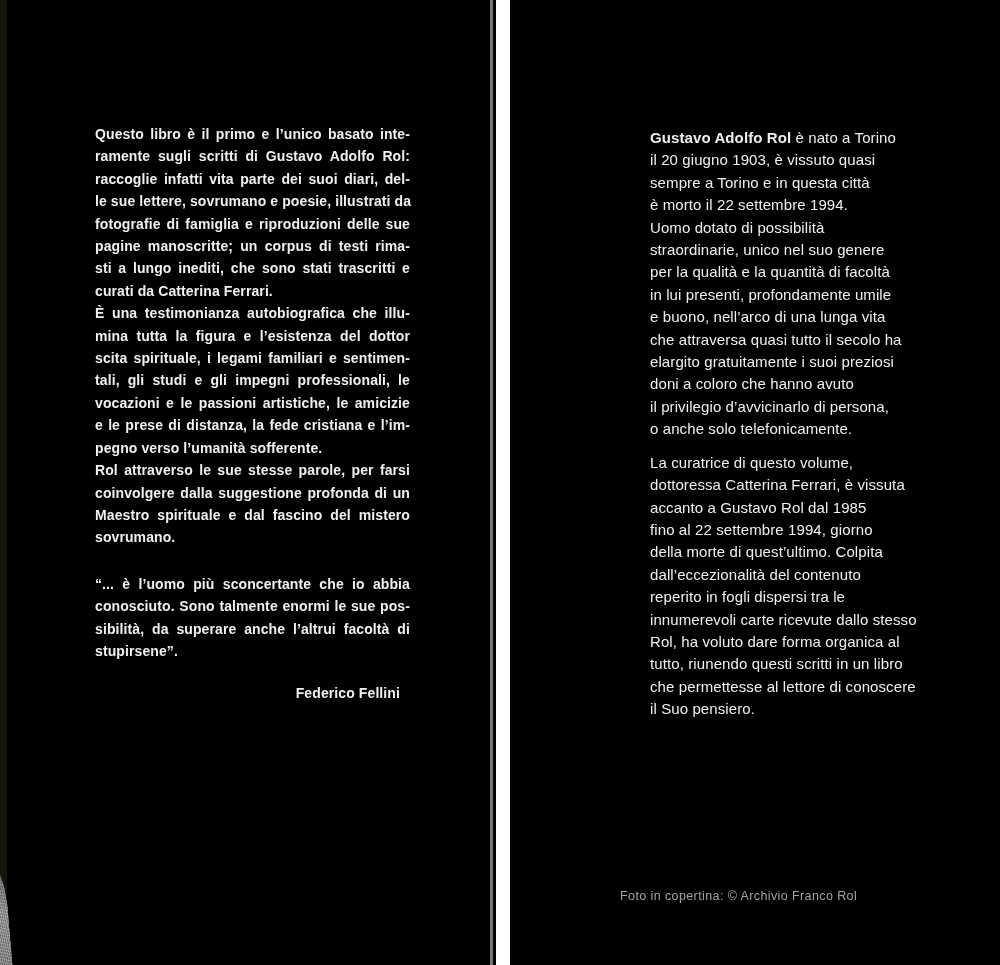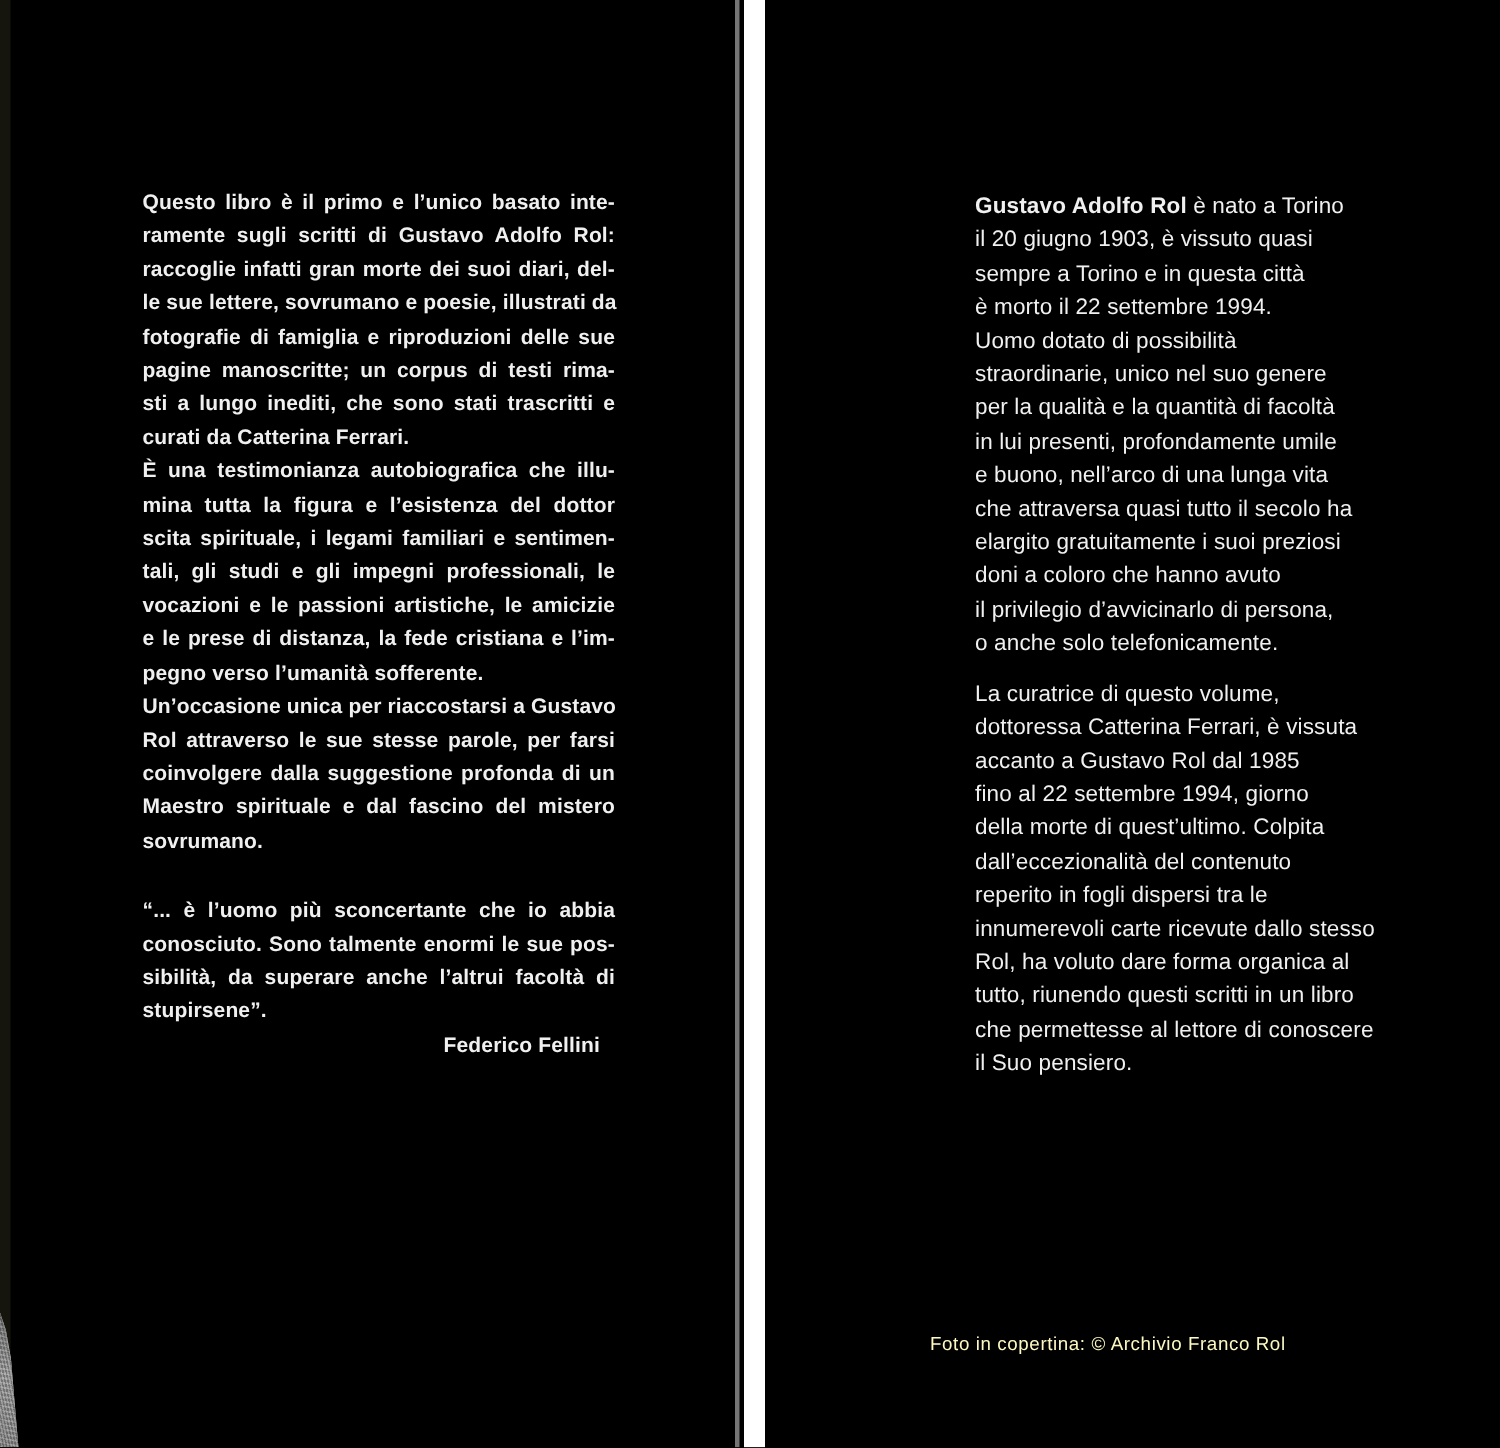--- a/index.html
+++ b/index.html
@@ -23,21 +23,21 @@
   .spine-line{position:absolute;left:490px;top:0;width:3px;height:965px;}
   .gutter{position:absolute;left:496px;top:0;width:14px;height:965px;}
   
   .left-text{
     position:absolute;left:95px;top:123px;width:315px;
     font-size:14px;font-weight:700;line-height:22.4px;letter-spacing:0.1px;
   }
   .jl{text-align:justify;text-align-last:justify;white-space:nowrap;}
   .jl.last{text-align-last:left;}
   .quote{margin-top:24px;}
-  .attribution{text-align:right;line-height:22.4px;padding-right:10px;font-style:normal;font-weight:700;}
+  .attribution{text-align:right;line-height:22.4px;padding-right:10px;font-style:normal;font-weight:700;margin-top:20px;}
   
   .right-text{
     position:absolute;left:650px;top:127px;width:292px;
     font-size:15px;font-weight:400;line-height:22.4px;letter-spacing:0.1px;
   }
   .rlines{white-space:pre-line;display:block;}
   .rpara2{margin-top:11px;}
   .bold-lead{font-weight:700;}
   .credit{
     position:absolute;left:620px;top:889px;
@@ -48,38 +48,37 @@
 <body>
 
 <div class="canvas" style="background: rgb(0, 0, 0); color: rgb(240, 240, 240);">
 
   <div class="edge-strip"></div>
 
   <div class="left-text">
     <div>
         <div class="jl">Questo libro è il primo e l’unico basato inte-</div>
         <div class="jl">ramente sugli scritti di Gustavo Adolfo Rol:</div>
-        <div class="jl">raccoglie infatti gran morte dei suoi diari, del-</div>
+        <div class="jl">raccoglie infatti vita parte dei suoi diari, del-</div>
         <div class="jl">le sue lettere, sovrumano e poesie, illustrati da</div>
         <div class="jl">fotografie di famiglia e riproduzioni delle sue</div>
         <div class="jl">pagine manoscritte; un corpus di testi rima-</div>
         <div class="jl">sti a lungo inediti, che sono stati trascritti e</div>
         <div class="jl last">curati da Catterina Ferrari.</div>
       </div>
     <div>
         <div class="jl">È una testimonianza autobiografica che illu-</div>
         <div class="jl">mina tutta la figura e l’esistenza del dottor</div>
         <div class="jl">scita spirituale, i legami familiari e sentimen-</div>
         <div class="jl">tali, gli studi e gli impegni professionali, le</div>
         <div class="jl">vocazioni e le passioni artistiche, le amicizie</div>
         <div class="jl">e le prese di distanza, la fede cristiana e l’im-</div>
         <div class="jl last">pegno verso l’umanità sofferente.</div>
       </div>
     <div>
-        <div class="jl">Un’occasione unica per riaccostarsi a Gustavo</div>
         <div class="jl">Rol attraverso le sue stesse parole, per farsi</div>
         <div class="jl">coinvolgere dalla suggestione profonda di un</div>
         <div class="jl">Maestro spirituale e dal fascino del mistero</div>
         <div class="jl last">sovrumano.</div>
       </div>
     <div class="quote">
         <div class="jl">“... è l’uomo più sconcertante che io abbia</div>
         <div class="jl">conosciuto. Sono talmente enormi le sue pos-</div>
         <div class="jl">sibilità, da superare anche l’altrui facoltà di</div>
         <div class="jl last">stupirsene”.</div>
@@ -116,17 +115,17 @@
 dall’eccezionalità del contenuto
 reperito in fogli dispersi tra le
 innumerevoli carte ricevute dallo stesso
 Rol, ha voluto dare forma organica al
 tutto, riunendo questi scritti in un libro
 che permettesse al lettore di conoscere
 il Suo pensiero.</span>
     </div>
   </div>
 
-  <div class="credit" style="color: #fef9c3;">Foto in copertina: © Archivio Franco Rol</div>
+  <div class="credit" style="color: #a3a3a3;">Foto in copertina: © Archivio Franco Rol</div>
 
   <div class="corner-blob"></div>
 
 </div>
 
 </body></html>

